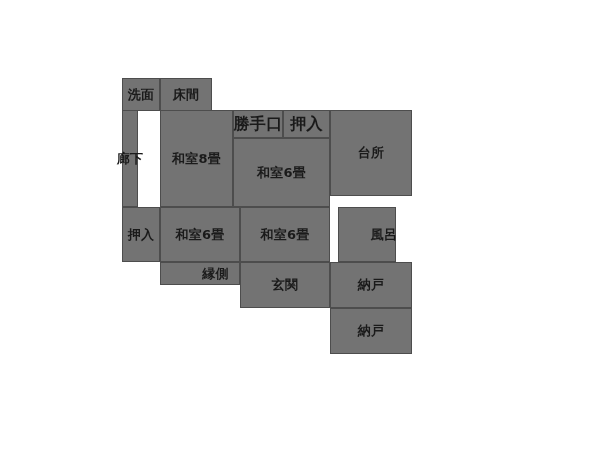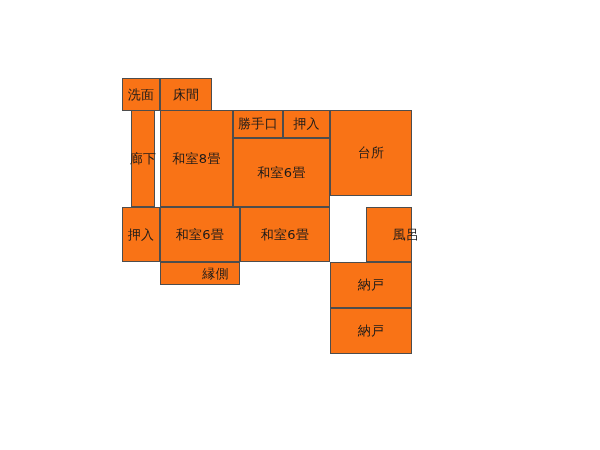--- a/index.html
+++ b/index.html
@@ -15,36 +15,37 @@
   }
   #floorplan {
     position: relative;
     width: 600px;
     height: 450px;
     background: #ffffff;
   }
   .room {
     position: absolute;
     box-sizing: border-box;
-    background: #f97316;
+    background: #737373;
     border: 1px solid #4d4d4d;
     display: flex;
     align-items: center;
     justify-content: center;
     text-align: center;
     color: #1a1a1a;
     line-height: 1.05;
     letter-spacing: 0.02em;
+    font-weight: bold;
   }
   .room .lbl {
     display: block;
     white-space: nowrap;
   }
   
-  .t-sm  { font-size: 13px; }
+  .t-sm  { font-size: 16px; }
   .t-md  { font-size: 13px; }
   .t-lg  { font-size: 13px; }
   .clip-left .lbl {
     position: relative;
     left: -2px;
   }
 </style>
 </head>
 <body>
 
@@ -52,21 +53,21 @@
 
 
   <div class="room t-md" style="left:122px; top:78px; width:38px; height:33px;">
     <span class="lbl">洗面</span>
   </div>
 
   <div class="room t-md" style="left:160px; top:78px; width:52px; height:33px;align-items:center;">
     <span class="lbl">床間</span>
   </div>
 
-  <div class="room t-md" style="left:122px; top:110px; width:24px; height:97px;margin-left:9px;">
+  <div class="room t-md" style="left:122px; top:110px; width:16px; height:97px;">
     <span class="lbl">廊下</span>
   </div>
 
   <div class="room t-lg" style="left:160px; top:110px; width:73px; height:97px;">
     <span class="lbl">和室8畳</span>
   </div>
 
   <div class="room t-sm" style="left:233px; top:110px; width:50px; height:28px;">
     <span class="lbl">勝手口</span>
   </div>
@@ -88,28 +89,31 @@
   </div>
 
   <div class="room t-lg" style="left:160px; top:207px; width:80px; height:55px;">
     <span class="lbl">和室6畳</span>
   </div>
 
   <div class="room t-lg" style="left:240px; top:207px; width:90px; height:55px;">
     <span class="lbl">和室6畳</span>
   </div>
 
-  <div class="room t-md" style="left:366px; top:207px; width:46px; height:55px;padding-left:34px;">
+  <div class="room t-md" style="left:338px; top:207px; width:58px; height:55px;padding-left:34px;">
     <span class="lbl">風呂</span>
   </div>
 
   <div class="room t-md" style="left:160px; top:262px; width:80px; height:23px;padding-left:31px;">
     <span class="lbl">縁側</span>
   </div>
 
+  <div class="room t-md" style="left:240px; top:262px; width:90px; height:46px;">
+    <span class="lbl">玄関</span>
+  </div>
 
   <div class="room t-md" style="left:330px; top:262px; width:82px; height:46px;">
     <span class="lbl">納戸</span>
   </div>
 
   <div class="room t-md" style="left:330px; top:308px; width:82px; height:46px;">
     <span class="lbl">納戸</span>
   </div>
 
 </div>

